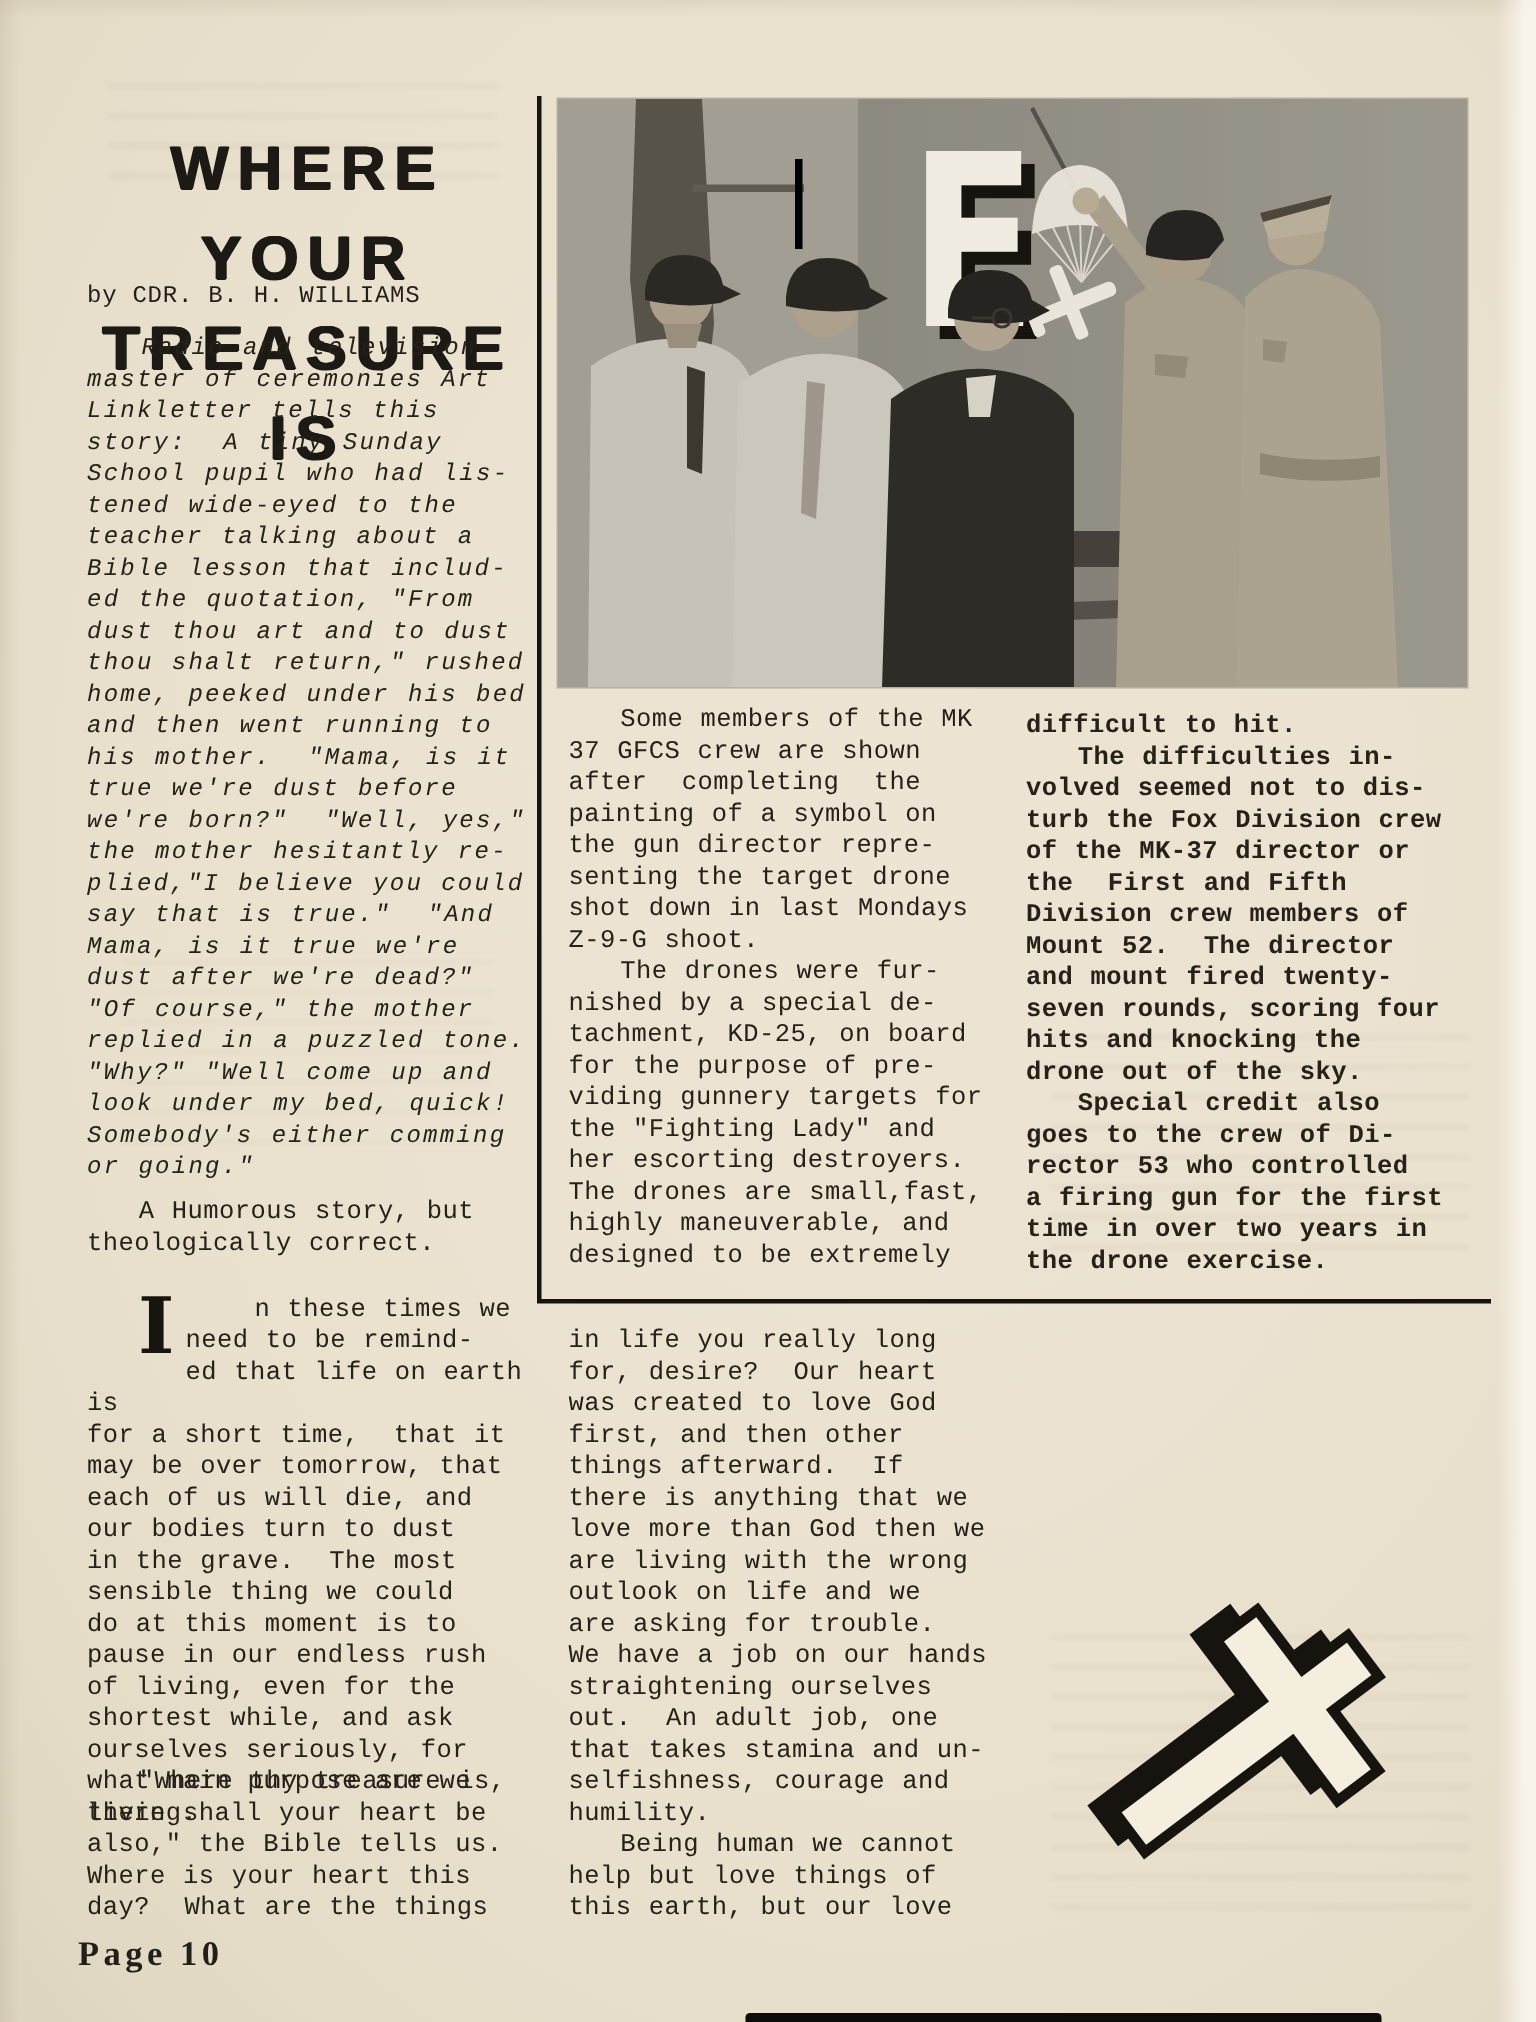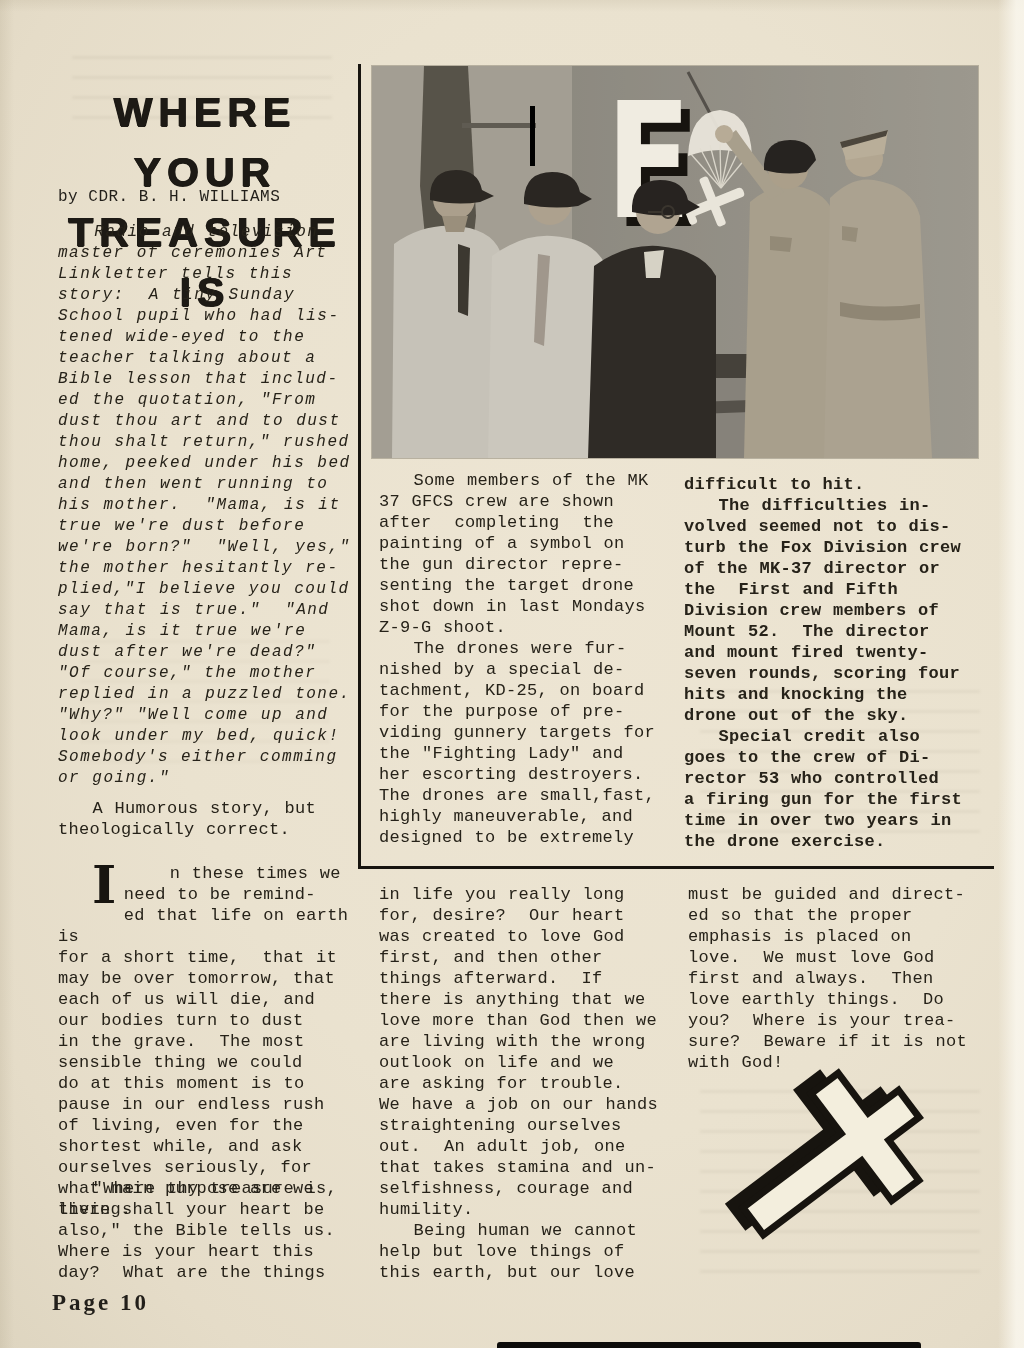--- a/index.html
+++ b/index.html
@@ -268,29 +268,20 @@
 are asking for trouble.
 We have a job on our hands
 straightening ourselves
 out.  An adult job, one
 that takes stamina and un-
 selfishness, courage and
 humility.
    Being human we cannot
 help but love things of
 this earth, but our love</div>
-  <div class="mono-col sermon-col-2">must be guided and direct-
-ed so that the proper
-emphasis is placed on
-love.  We must love God
-first and always.  Then
-love earthly things.  Do
-you?  Where is your trea-
-sure?  Beware if it is not
-with God!</div>
 
   <svg class="cross" viewBox="0 0 260 170" role="img">
     <g transform="rotate(53 130 85)">
       <path d="M113,-10 h34 v38 h50 v34 h-50 v123 h-34 v-123 h-50 v-34 h50 z" transform="translate(-14,12)" fill="#17140f"></path>
       <path d="M113,-10 h34 v38 h50 v34 h-50 v123 h-34 v-123 h-50 v-34 h50 z" fill="#f3eedd" stroke="#17140f" stroke-width="7" stroke-linejoin="miter"></path>
     </g>
   </svg>
 
   <div class="bottom-sliver"></div>
 </div>

